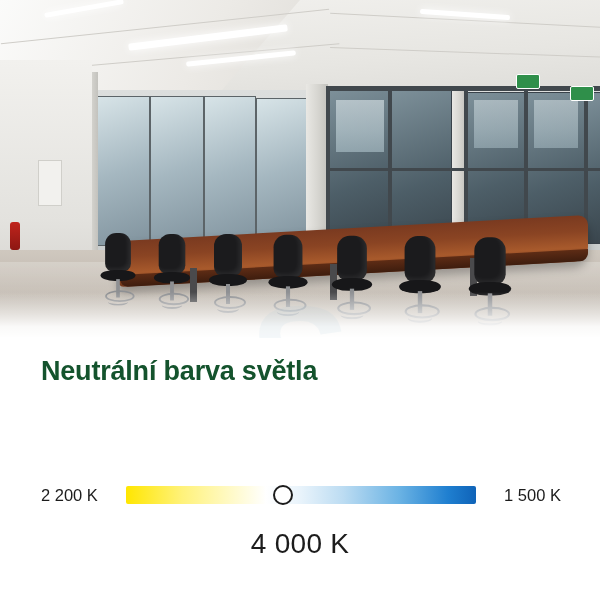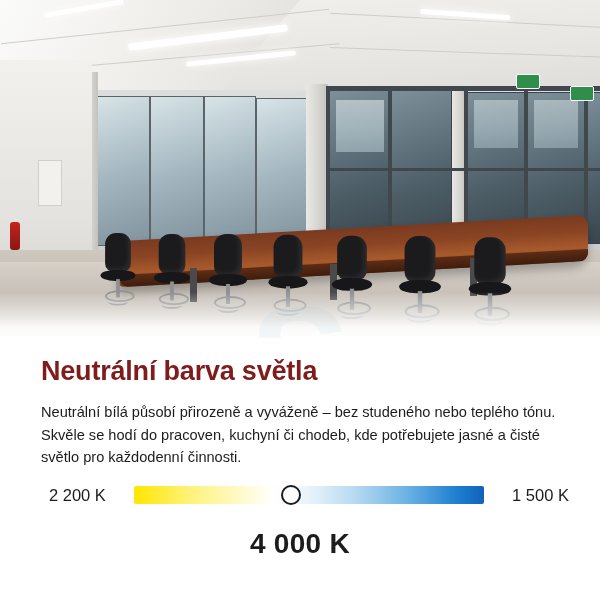--- a/index.html
+++ b/index.html
@@ -220,21 +220,21 @@
     background: #ffffff;
   }
 
   .headline {
     position: absolute;
     left: 41px;
     top: 18px;
     margin: 0;
     font-size: 27px;
     font-weight: bold;
-    color: #7f1d1d;
+    color: #14532d;
     letter-spacing: -0.2px;
   }
 
   .body-text {
     position: absolute;
     left: 41px;
     top: 63px;
     width: 520px;
     margin: 0;
     font-size: 14.6px;
@@ -245,21 +245,20 @@
   
   .slider-row {
     position: absolute;
     left: 41px;
     top: 143px;
     width: 520px;
     height: 28px;
     display: flex;
     align-items: center;
     gap: 28px;
-    margin-left: 8px;
   }
   .k-label {
     font-size: 16.5px;
     color: #1c1c1c;
     white-space: nowrap;
   }
   .slider-track {
     position: relative;
     flex: 1 1 auto;
     height: 18px;
@@ -288,21 +287,21 @@
     box-sizing: border-box;
   }
 
   .value-big {
     position: absolute;
     left: 0;
     top: 190px;
     width: 600px;
     text-align: center;
     font-size: 28px;
-    font-weight: bold;
+    font-weight: normal;
     color: #1c1c1c;
     letter-spacing: 0.3px;
   }
 </style>
 </head>
 <body>
 
 <div id="card">
 
   <div id="photo">
@@ -421,21 +420,20 @@
   <div class="watermark">
     <svg viewBox="0 0 300 150" width="300" height="150" aria-hidden="true">
       <text x="150" y="115" text-anchor="middle" font-family="Liberation Sans, sans-serif" font-size="150" font-weight="bold" fill="#9fc4d8">S</text>
     </svg>
   </div>
 
   <div id="content">
 
     <h1 class="headline">Neutrální barva světla</h1>
 
-    <p class="body-text">Neutrální bílá působí přirozeně a vyváženě – bez studeného nebo teplého tónu. Skvěle se hodí do pracoven, kuchyní či chodeb, kde potřebujete jasné a čisté světlo pro každodenní činnosti.</p>
 
     <div class="slider-row">
       <span class="k-label">2 200 K</span>
       <div class="slider-track">
         <div class="slider-knob" style="left: 45%;"></div>
       </div>
       <span class="k-label">1 500 K</span>
     </div>
 
     <div class="value-big">4 000 K</div>

